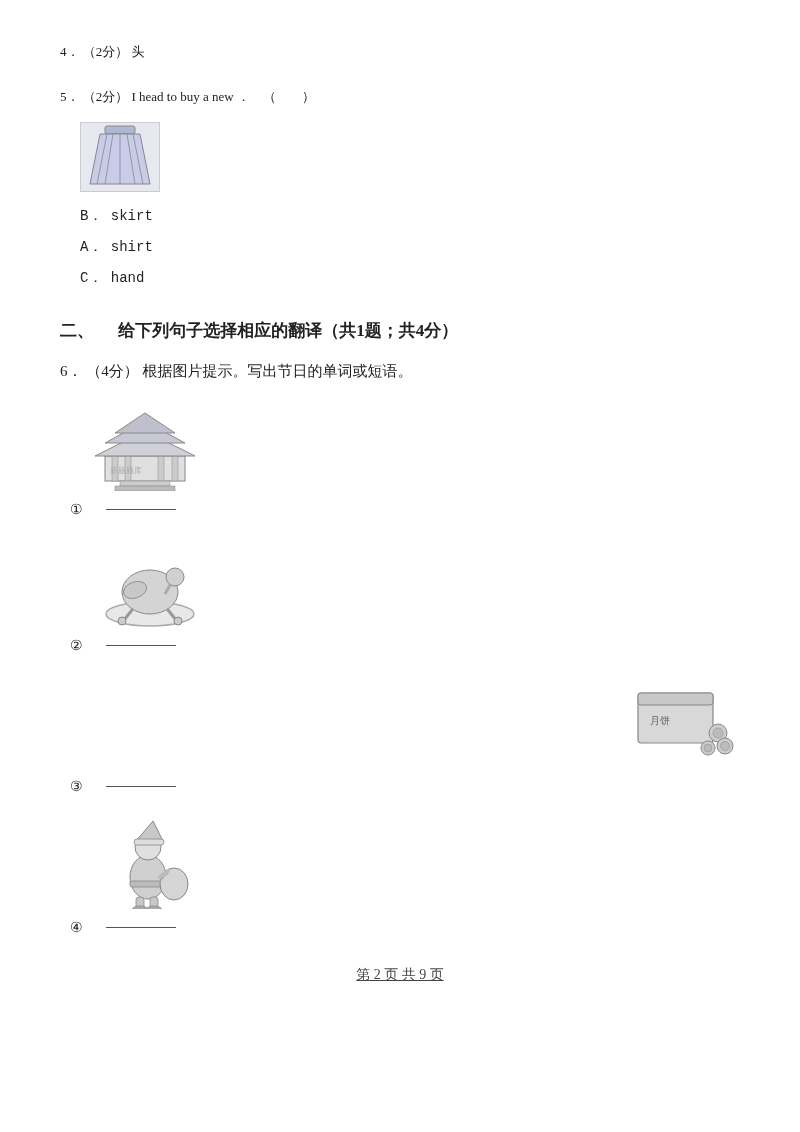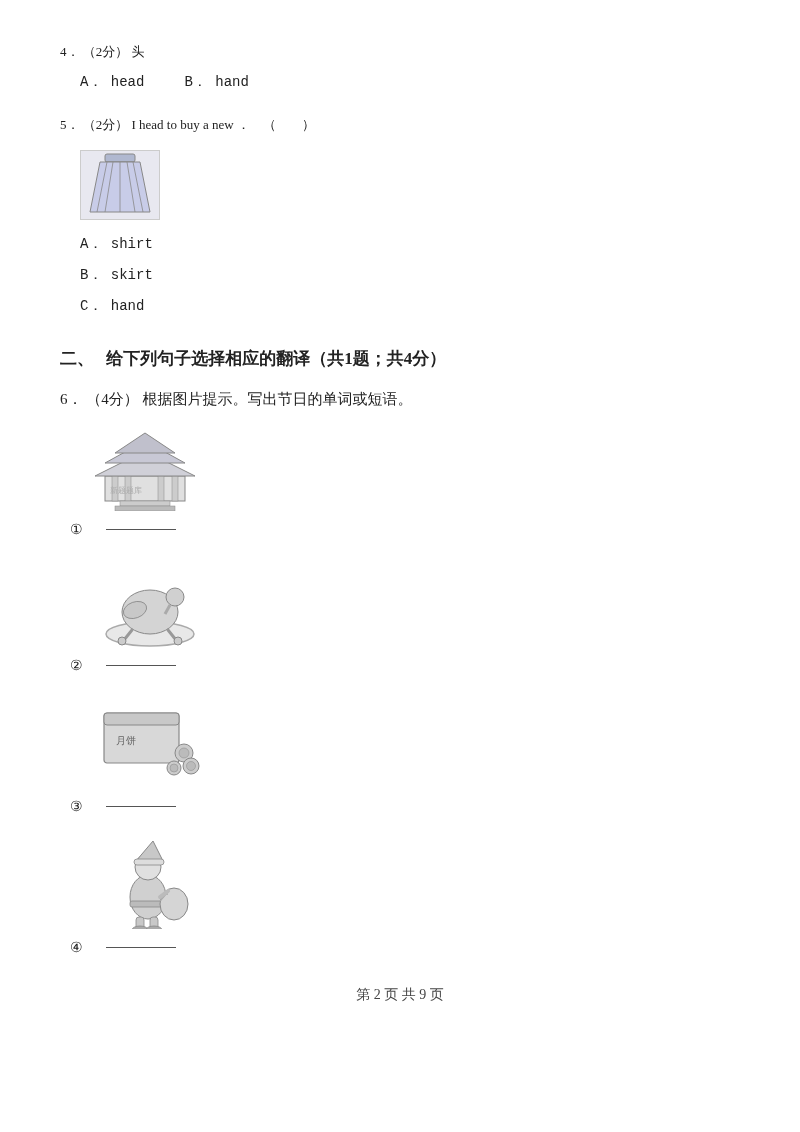--- a/index.html
+++ b/index.html
@@ -50,21 +50,21 @@
     .section-header {
       font-size: 17px;
       font-weight: bold;
       margin: 28px 0 16px 0;
       border-left: none;
     }
     .sub-question {
       margin-bottom: 14px;
     }
     .sub-question-title {
-      margin-bottom: 8px;
+      margin-bottom: 16px;
       font-size: 15px;
       line-height: 1.8;
     }
     .numbered-item {
       display: flex;
       align-items: center;
       margin-bottom: 8px;
       gap: 8px;
     }
     .circle-num {
@@ -77,46 +77,37 @@
       width: 70px;
       display: inline-block;
       margin-left: 8px;
     }
     .footer-text {
       text-align: center;
       margin-top: 30px;
       font-size: 14px;
       color: #444;
       font-family: "SimSun", serif;
+      text-decoration: underline;
     }
     .q-item-group {
       margin-bottom: 22px;
     }
     .parentheses-answer {
       font-family: "Courier New", monospace;
     }
   </style>
 </head>
 <body>
 
 <div class="q-item-group">
   <div class="question-title">
     <span>4．</span>
     <span>（2分）</span>
     <span>头</span>
-  </div>
-  <div class="options-row">
-    <span>
-      <span>A．</span>
-      <span>head</span>
-    </span>
-    <span>
-      <span>B．</span>
-      <span>hand</span>
-    </span>
   </div>
 </div>
 
 <div class="q-item-group">
   <div class="question-title">
     <span>5．</span>
     <span>（2分）</span>
     <span>I head to buy a new</span>
     <span class="parentheses-answer">．　（　　）</span>
   </div>
@@ -134,36 +125,36 @@
         <line x1="22" y1="10" x2="12" y2="60" stroke="#888" stroke-width="0.8"></line>
         <line x1="28" y1="10" x2="20" y2="60" stroke="#888" stroke-width="0.8"></line>
         <line x1="35" y1="10" x2="35" y2="60" stroke="#888" stroke-width="0.8"></line>
         <line x1="42" y1="10" x2="50" y2="60" stroke="#888" stroke-width="0.8"></line>
         <line x1="48" y1="10" x2="58" y2="60" stroke="#888" stroke-width="0.8"></line>
       </svg>
     </div>
   </div>
 
   <div class="option-item">
+    <span>B．</span>
+    <span>skirt</span>
+  </div>
+  <div class="option-item">
     <span>A．</span>
     <span>shirt</span>
-  </div>
-  <div class="option-item">
-    <span>B．</span>
-    <span>skirt</span>
   </div>
   <div class="option-item">
     <span>C．</span>
     <span>hand</span>
   </div>
 </div>
 
 <div class="section-header">
   <span>二、</span>
-  <span style="margin-left:8px;">给下列句子选择相应的翻译（共1题；共4分）</span>
+  <span style="margin-left:20px;">给下列句子选择相应的翻译（共1题；共4分）</span>
 </div>
 
 <div class="sub-question">
   <div class="sub-question-title">
     <span>6．</span>
     <span>（4分）</span>
     <span>根据图片提示。写出节日的单词或短语。</span>
   </div>
 
   <div style="margin-bottom:24px;">
@@ -214,21 +205,21 @@
         <ellipse cx="35" cy="48" rx="12" ry="8" fill="#c8c8c8" stroke="#888" stroke-width="0.8" transform="rotate(-20,35,48)"></ellipse>
       </svg>
     </div>
     <div class="numbered-item" style="margin-left:10px;">
       <span class="circle-num">②</span>
       <span class="answer-line"></span>
     </div>
   </div>
 
   <div style="margin-bottom:24px;">
-    <div style="margin-left:36px; margin-bottom:6px;">
+    <div style="margin-left:36px; margin-bottom:6px;text-align:right;">
       <svg width="110" height="90" viewBox="0 0 110 90">
 
         <rect x="8" y="15" width="75" height="50" rx="3" fill="#d8d8d8" stroke="#888" stroke-width="1.2"></rect>
 
         <rect x="8" y="15" width="75" height="12" rx="3" fill="#c8c8c8" stroke="#888" stroke-width="1"></rect>
 
         <text x="20" y="46" font-size="10" fill="#666" font-family="SimSun">月饼</text>
 
         <circle cx="88" cy="55" r="9" fill="#ccc" stroke="#888" stroke-width="1"></circle>
         <circle cx="88" cy="55" r="5" fill="#bbb" stroke="#888" stroke-width="0.5"></circle>

